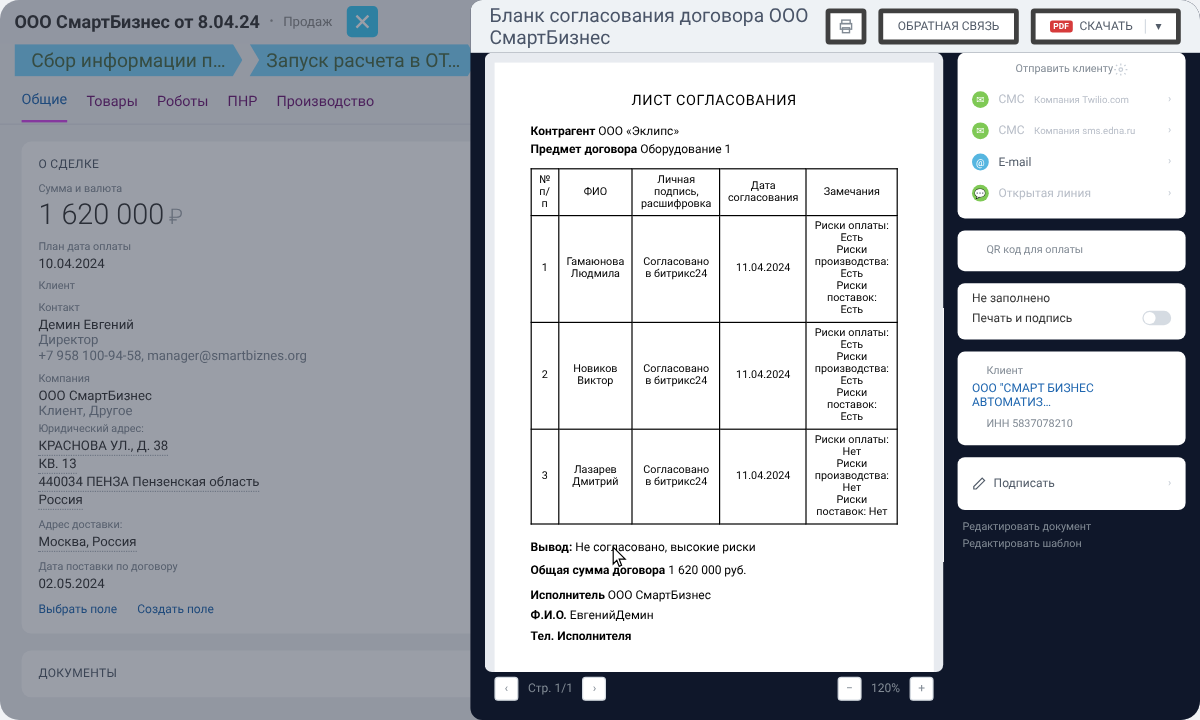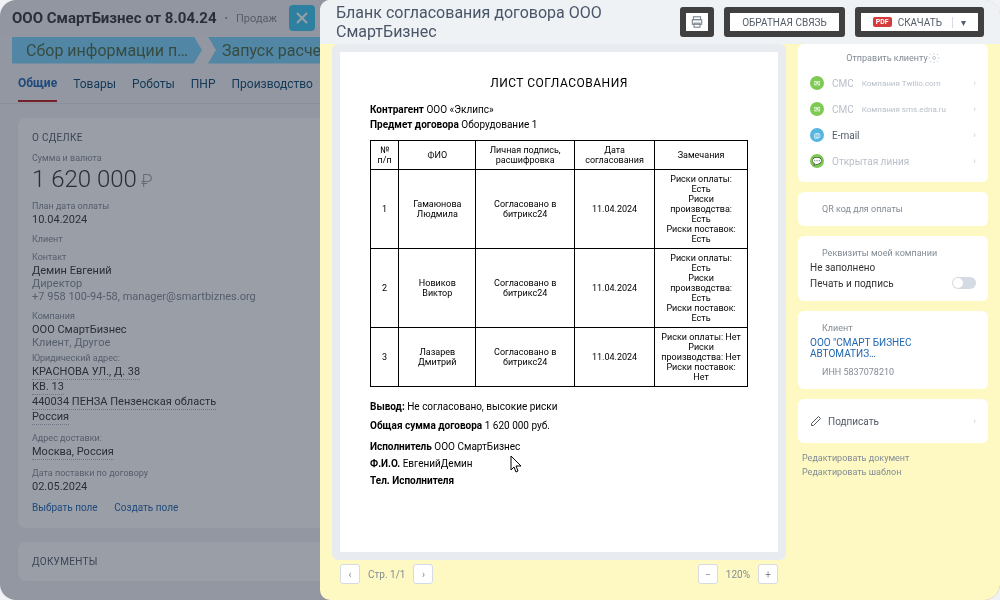--- a/index.html
+++ b/index.html
@@ -7,40 +7,40 @@
 .bg{position:absolute;inset:0;display:flex;flex-direction:column}
 .bg-header{height:36px;display:flex;align-items:center;padding:0 12px;gap:8px;background:#eef0f4}
 .bg-title{font-size:15px;color:#333;font-weight:700}
 .bg-sep{color:#999;font-size:10px}
 .bg-crumb{color:#888;font-size:11px}
 .bg-close{width:26px;height:26px;background:#3bc8f5;border-radius:4px;display:flex;align-items:center;justify-content:center;color:#fff;margin-left:4px}
 .bg-stages{height:28px;display:flex;gap:6px;padding:0 12px;align-items:center}
 .stage{background:#7dd3fc;color:#4a6b47;font-size:16px;padding:4px 14px;position:relative;clip-path:polygon(0 0,calc(100% - 8px) 0,100% 50%,calc(100% - 8px) 100%,0 100%,8px 50%)}
 .stage:first-child{clip-path:polygon(0 0,calc(100% - 8px) 0,100% 50%,calc(100% - 8px) 100%,0 100%)}
 .bg-tabs{height:40px;display:flex;gap:16px;padding:0 18px;align-items:center;border-bottom:1px solid #e0e3e9}
-.bg-tab{font-size:12px;color:#0c4a6e;padding:10px 0}
-.bg-tab.active{color:#2067b0;border-bottom:2px solid #b91c1c;font-weight:700}
+.bg-tab{font-size:12px;color:#701a75;padding:10px 0}
+.bg-tab.active{color:#2067b0;border-bottom:2px solid #d946ef;font-weight:400}
 .bg-body{flex:1;padding:14px 18px;overflow:hidden;font-size:11px;color:#333}
 .card{background:#fff;border-radius:8px;padding:14px;margin-bottom:14px}
 .card-hdr{display:flex;justify-content:space-between;align-items:center;margin-bottom:10px}
 .card-title{font-size:10px;color:#525c69;text-transform:uppercase;letter-spacing:.3px}
 .card-edit{color:#3bc8f5;font-size:10px}
 .lbl{font-size:9px;color:#828b95;margin-bottom:2px}
 .big-sum{font-size:24px;font-weight:300;color:#333;display:flex;align-items:baseline;gap:4px}
 .rub{color:#a0a6ad;font-size:18px}
 .fld{margin-bottom:8px}
 .under{border-bottom:1px dotted #b0b6bf;display:inline-block;padding-bottom:1px}
 .faint{color:#828b95}
 .actions a{color:#2067b0;font-size:10px;margin-right:14px}
 
 .overlay{position:absolute;inset:0;background:rgba(30,40,60,.45);display:flex;justify-content:flex-end}
-.modal{width:680px;height:100%;background:#fef9c3;display:flex;flex-direction:column;border-top-left-radius:10px;border-bottom-left-radius:10px;overflow:hidden}
+.modal{width:608px;height:100%;background:#0f172a;display:flex;flex-direction:column;border-top-left-radius:10px;border-bottom-left-radius:10px;overflow:hidden}
 .m-head{height:44px;background:#eef2f5;display:flex;align-items:center;padding:0 16px;gap:10px}
 .m-title{flex:1;font-size:16px;color:#4a5568;font-weight:400}
-.m-btn{background:#fff;border:6px solid #404040;border-radius:3px;height:30px;padding:0 12px;font-size:10px;color:#535c69;display:flex;align-items:center;gap:6px;cursor:pointer}
+.m-btn{background:#fff;border:4px solid #404040;border-radius:3px;height:30px;padding:0 12px;font-size:10px;color:#535c69;display:flex;align-items:center;gap:6px;cursor:pointer}
 .m-icon-btn{width:34px;justify-content:center;padding:0}
 .pdf-badge{background:#d63b3b;color:#fff;font-size:7px;padding:1px 3px;border-radius:2px;font-weight:bold}
 .caret{border-left:1px solid #d5dbe2;padding-left:8px;margin-left:4px}
 .m-body{flex:1;display:flex;gap:12px;padding:0 12px 12px;overflow:hidden}
 .doc-pane{flex:1;display:flex;flex-direction:column}
 .doc-scroll{flex:1;background:#e8ebf0;border-radius:6px;padding:8px;overflow:auto}
 .doc-page{background:#fff;padding:24px 30px;font-family:"Times New Roman",serif;font-size:10px;color:#000;min-height:100%}
 .doc-h{text-align:center;font-weight:normal;font-size:12px;margin-bottom:14px;letter-spacing:.5px}
 .doc-line{margin-bottom:4px}
 .doc-line b{font-weight:bold}
@@ -260,21 +260,20 @@
           <div class="s-row dim">
               <span class="dot g">💬</span>
               <span>Открытая линия</span>
               <span class="chev">›</span>
             </div>
         </div>
         <div class="s-card">
           <div class="s-plain">QR код для оплаты</div>
         </div>
         <div class="s-card">
-          <div class="s-plain">Реквизиты моей компании</div>
           <div class="s-val">Не заполнено</div>
           <div class="s-val" style="display:flex;justify-content:space-between;align-items:center">
             <span>Печать и подпись</span>
             <span style="width:24px;height:12px;background:#d5dbe2;border-radius:6px;position:relative">
                 <span style="position:absolute;width:10px;height:10px;background:#fff;border-radius:50%;top:1px;left:1px"></span>
               </span>
           </div>
         </div>
         <div class="s-card">
           <div class="s-plain">Клиент</div>

